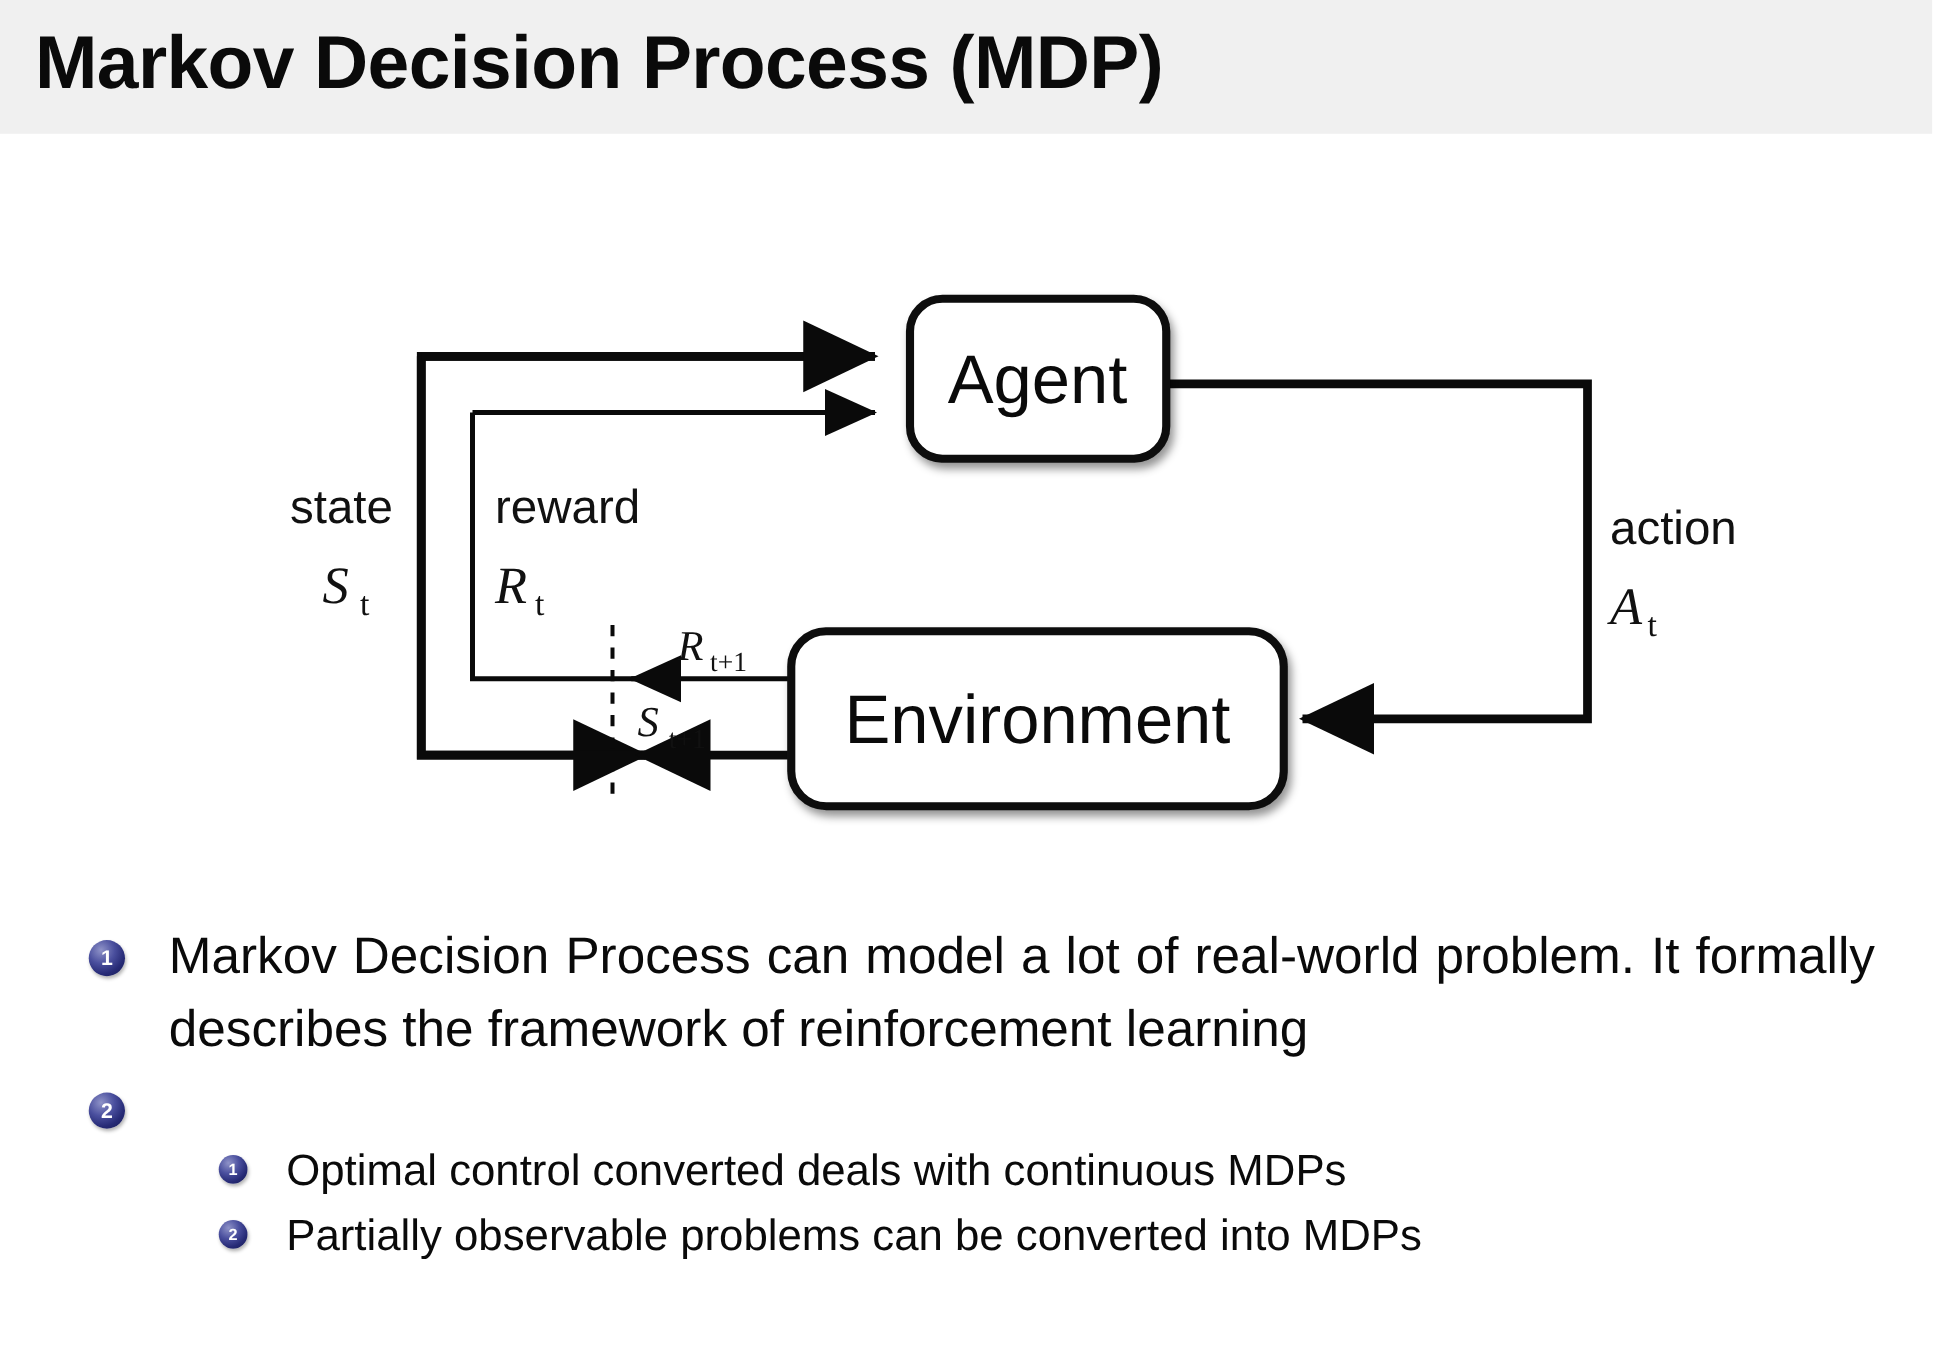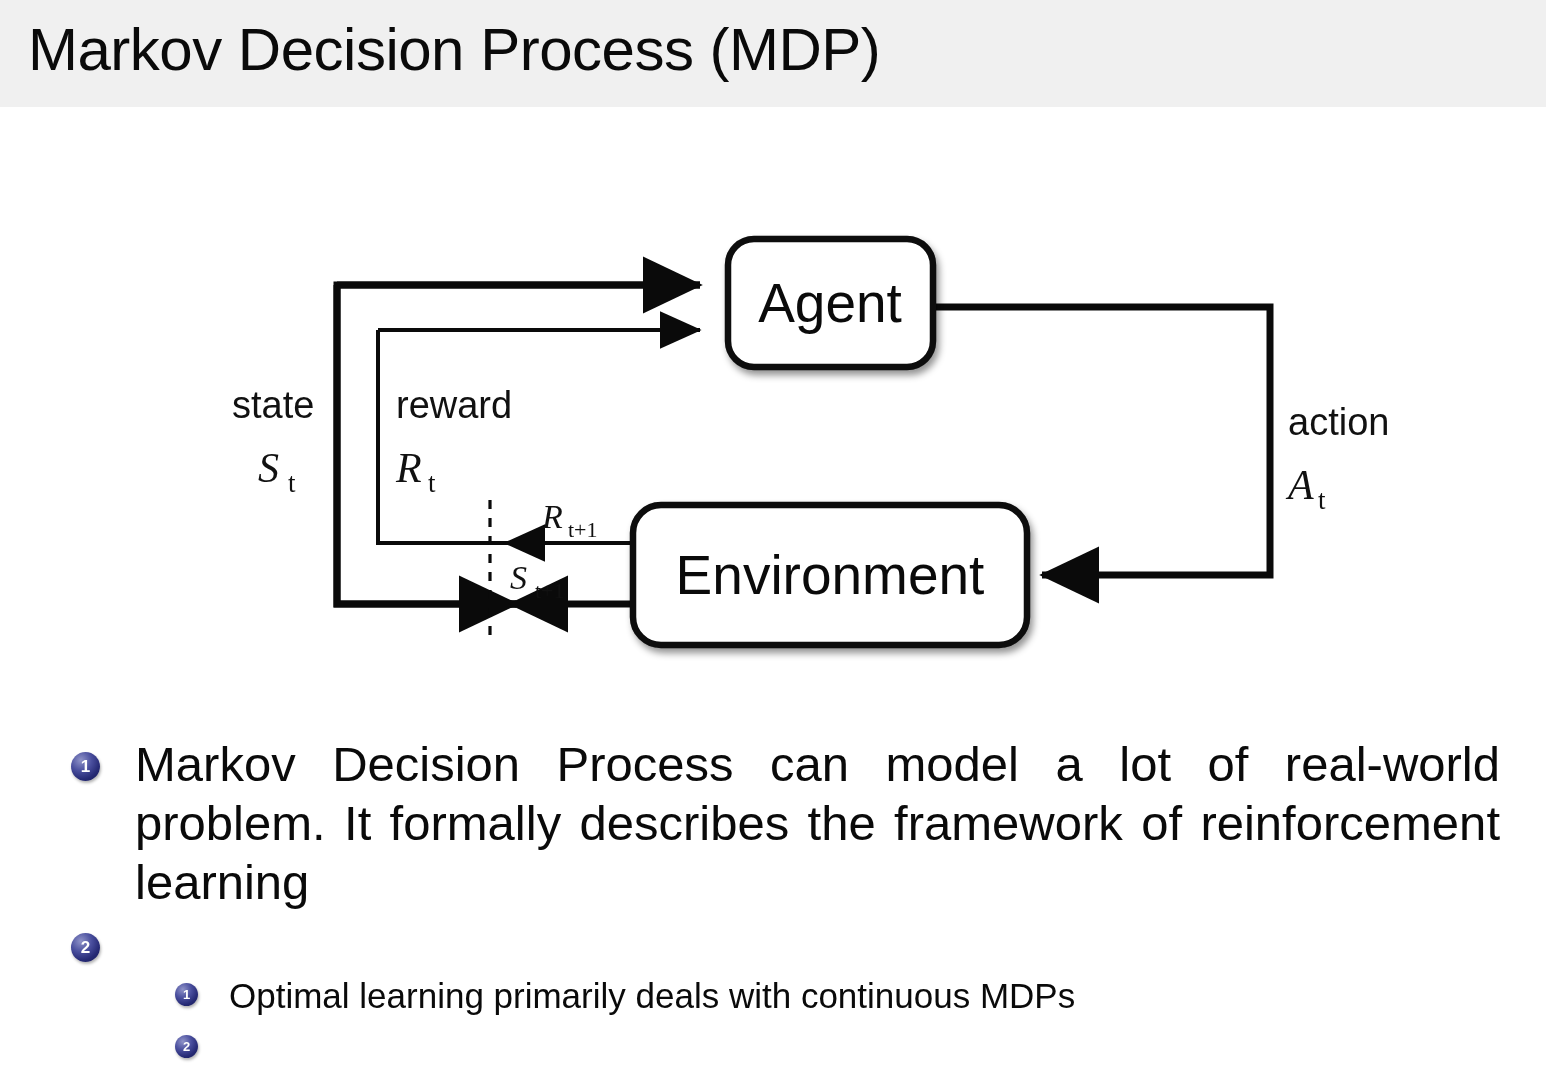--- a/index.html
+++ b/index.html
@@ -28,21 +28,21 @@
     width: 1546px;
     height: 107px;
     background: #f0f0f0;
   }
   .slide-title {
     position: absolute;
     left: 28px;
     top: 15px;
     font-family: "Liberation Sans", sans-serif;
     font-size: 60px;
-    font-weight: 400;
+    font-weight: 700;
     letter-spacing: -0.5px;
     color: #0a0a0a;
     line-height: 1.15;
     white-space: nowrap;
   }
 
   
   .diagram {
     position: absolute;
     left: 0;
@@ -97,21 +97,21 @@
   }
 
   .bullet-text {
     font-family: "Liberation Sans", sans-serif;
     color: #0a0a0a;
     font-weight: 400;
   }
   .lvl1 .bullet-text {
     margin-left: 35px;
     width: 1365px;
-    font-size: 49px;
+    font-size: 41px;
     line-height: 59px;
     text-align: justify;
     text-justify: inter-word;
   }
   .lvl2 {
     margin-bottom: 0px;
   }
   .lvl2 .bullet-text {
     margin-left: 31px;
     font-size: 35px;
@@ -237,23 +237,24 @@
       <div class="bullet-text">Markov Decision Process can model a lot of real-world problem. It formally describes the framework of reinforcement learning</div>
     </div>
 
     <div class="bullet-row lvl1">
       <div class="marker">2</div>
     </div>
 
     <div class="lvl2-group">
       <div class="bullet-row lvl2">
         <div class="marker">1</div>
-        <div class="bullet-text">Optimal learning primarily deals with continuous MDPs</div>
+        <div class="bullet-text">Optimal control converted deals with continuous MDPs</div>
       </div>
 
       <div class="bullet-row lvl2">
         <div class="marker">2</div>
+        <div class="bullet-text">Partially observable problems can be converted into MDPs</div>
       </div>
     </div>
 
   </div>
 
 </div>
 
 </body></html>

